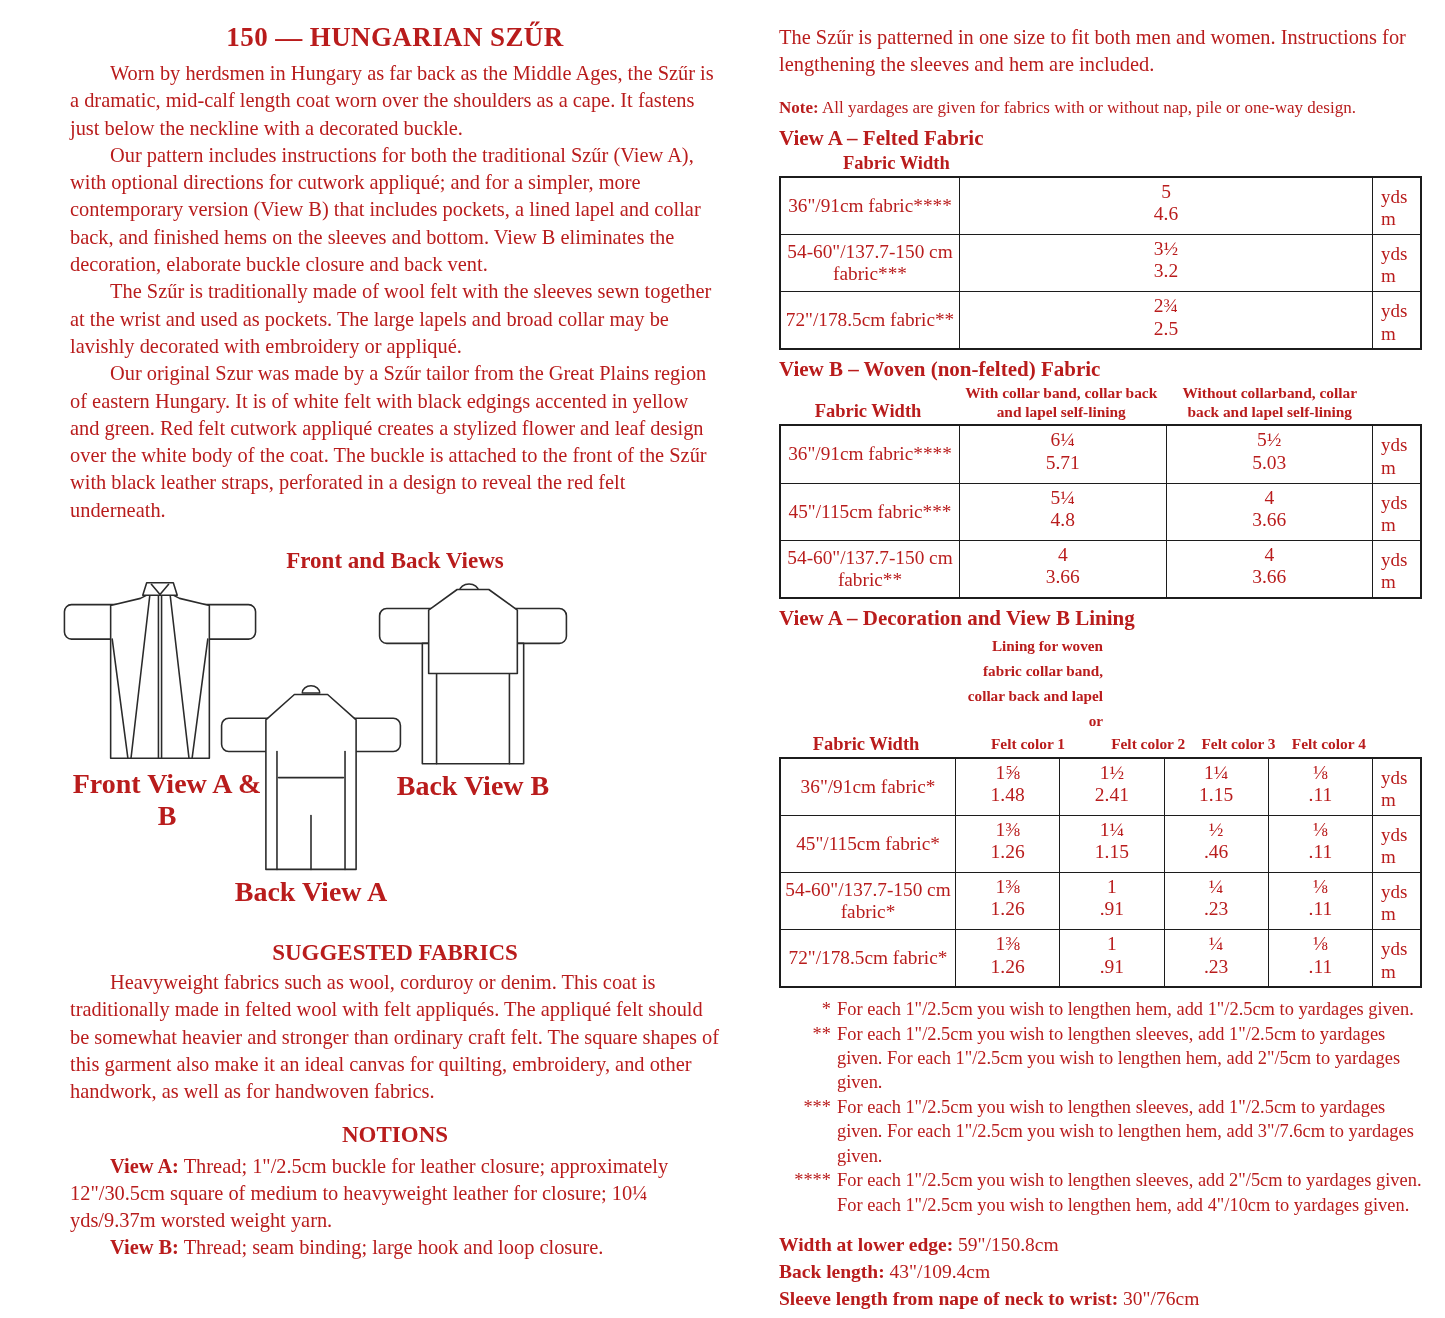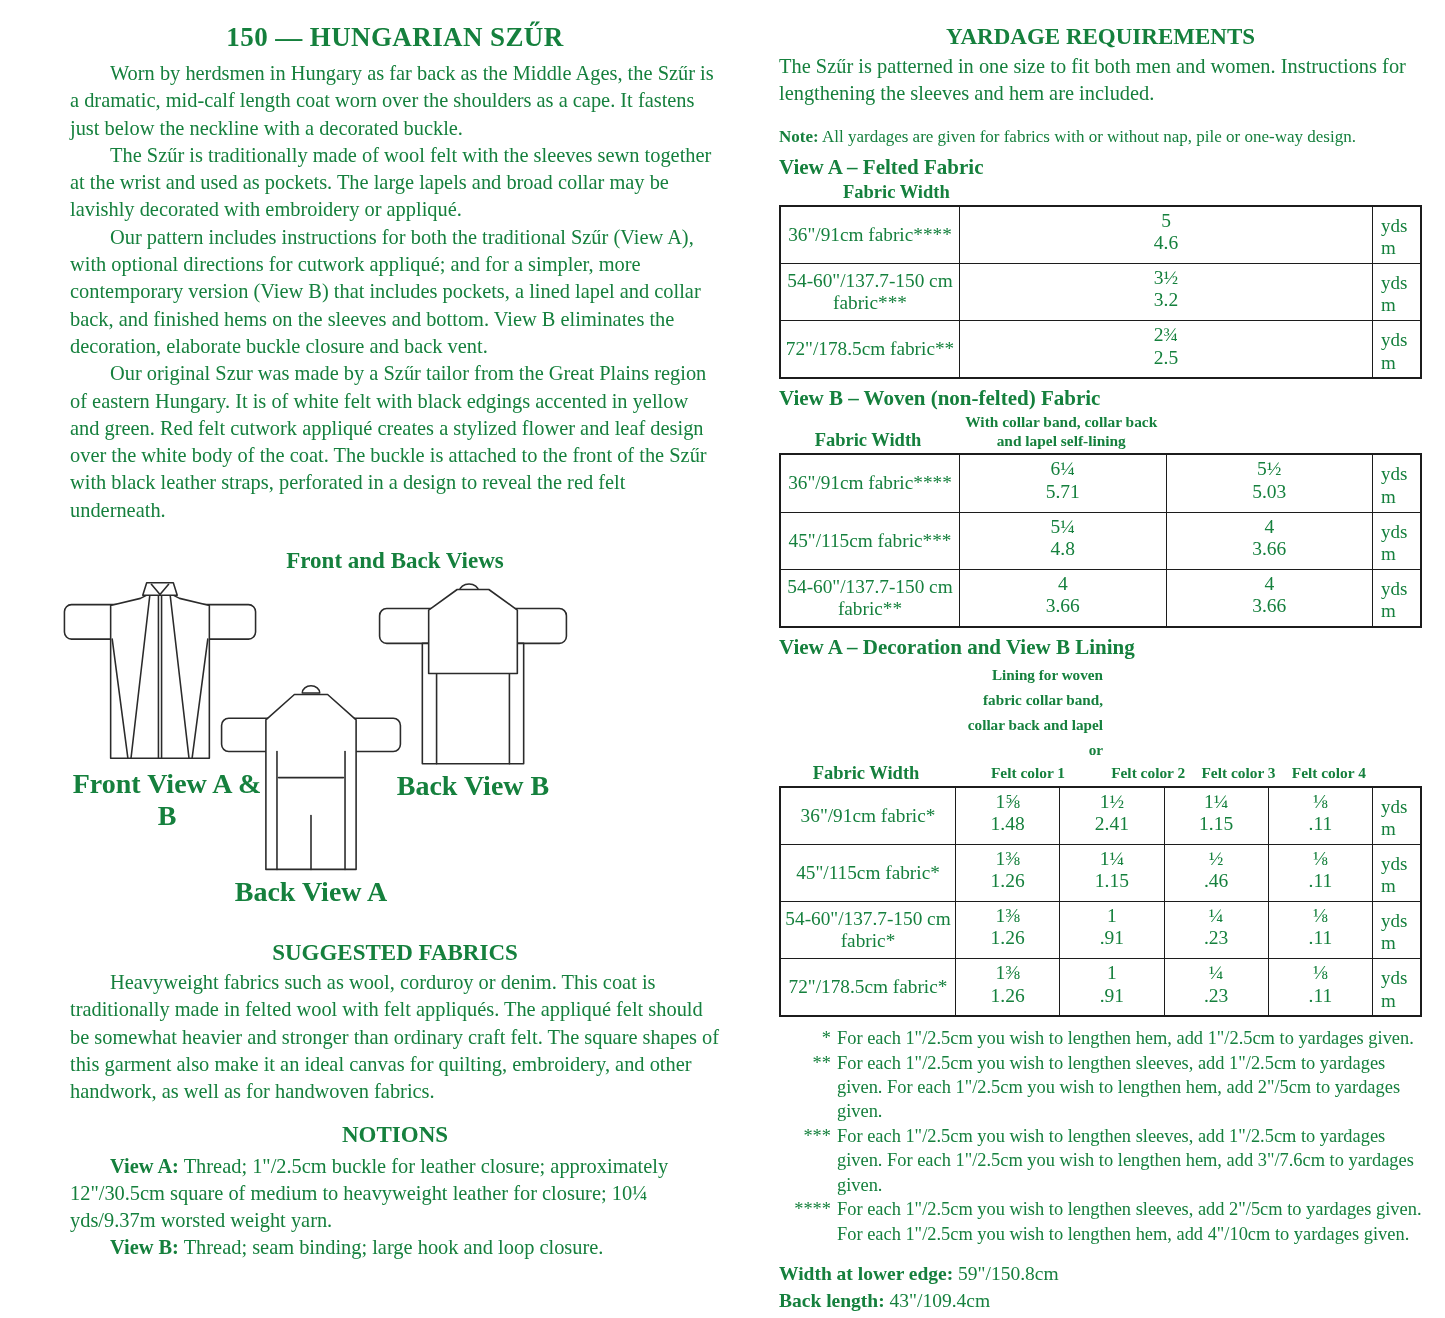--- a/index.html
+++ b/index.html
@@ -1,17 +1,17 @@
 <!DOCTYPE html>
 <html><head>
 <meta charset="utf-8">
 <style>
   html,body{margin:0;padding:0;background:#ffffff;}
   .page{position:relative;width:1445px;height:1318px;background:#fff;overflow:hidden;
-        font-family:"Liberation Serif","DejaVu Serif",serif;color:#15803d;}
+        font-family:"Liberation Serif","DejaVu Serif",serif;color:#b91c1c;}
   .col{position:absolute;top:22px;}
   .col.left{left:70px;width:650px;}
   .col.right{left:779px;width:643px;top:24px;}
   h1.title{font-size:27px;margin:0 0 7px 0;text-align:center;font-weight:bold;letter-spacing:.4px;}
   .center-head{font-size:23px;font-weight:bold;text-align:center;margin:0;}
   p.body{font-size:20.4px;line-height:27.3px;margin:0;}
   .ind{text-indent:40px;}
   
   .figure{position:relative;height:352px;margin-top:4px;}
   .figure svg{position:absolute;}
@@ -59,22 +59,22 @@
   .mline b{font-weight:bold;}
 </style>
 </head>
 <body>
 
 <div class="page">
 
   <div class="col left">
     <h1 class="title">150 — HUNGARIAN SZŰR</h1>
     <p class="body ind">Worn by herdsmen in Hungary as far back as the Middle Ages, the Szűr is a dramatic, mid-calf length coat worn over the shoulders as a cape. It fastens just below the neckline with a decorated buckle.</p>
+    <p class="body ind">Our pattern includes instructions for both the traditional Szűr (View A), with optional directions for cutwork appliqué; and for a simpler, more contemporary version (View B) that includes pockets, a lined lapel and collar back, and finished hems on the sleeves and bottom. View B eliminates the decoration, elaborate buckle closure and back vent.</p>
     <p class="body ind">The Szűr is traditionally made of wool felt with the sleeves sewn together at the wrist and used as pockets. The large lapels and broad collar may be lavishly decorated with embroidery or appliqué.</p>
-    <p class="body ind">Our pattern includes instructions for both the traditional Szűr (View A), with optional directions for cutwork appliqué; and for a simpler, more contemporary version (View B) that includes pockets, a lined lapel and collar back, and finished hems on the sleeves and bottom. View B eliminates the decoration, elaborate buckle closure and back vent.</p>
     <p class="body ind">Our original Szur was made by a Szűr tailor from the Great Plains region of eastern Hungary. It is of white felt with black edgings accented in yellow and green. Red felt cutwork appliqué creates a stylized flower and leaf design over the white body of the coat. The buckle is attached to the front of the Szűr with black leather straps, perforated in a design to reveal the red felt underneath.</p>
 
     <h2 class="center-head" style="margin-top:24px;">Front and Back Views</h2>
 
     <div class="figure">
 
       <svg class="front-svg" viewBox="0 0 250 240">
         <rect class="coat-fill" x="3" y="34" width="244" height="44" rx="9"></rect>
         <polygon class="coat-fill" points="62,35 100,26 112,20 138,20 150,26 188,35 188,230 62,230"></polygon>
         <path class="coat" d="M112,22 L88,230"></path>
@@ -112,21 +112,20 @@
 
     <h2 class="center-head sf-head">SUGGESTED FABRICS</h2>
     <p class="body ind">Heavyweight fabrics such as wool, corduroy or denim. This coat is traditionally made in felted wool with felt appliqués. The appliqué felt should be somewhat heavier and stronger than ordinary craft felt. The square shapes of this garment also make it an ideal canvas for quilting, embroidery, and other handwork, as well as for handwoven fabrics.</p>
 
     <h2 class="center-head no-head">NOTIONS</h2>
     <p class="body ind"><b>View A:</b> <span>Thread; 1"/2.5cm buckle for leather closure; approximately 12"/30.5cm square of medium to heavyweight leather for closure; 10¼ yds/9.37m worsted weight yarn.</span></p>
     <p class="body ind"><b>View B:</b> <span>Thread; seam binding; large hook and loop closure.</span></p>
   </div>
 
   <div class="col right">
-    <h2 class="center-head yard">YARDAGE REQUIREMENTS</h2>
     <p class="body">The Szűr is patterned in one size to fit both men and women. Instructions for lengthening the sleeves and hem are included.</p>
     <p class="note"><b>Note:</b> <span>All yardages are given for fabrics with or without nap, pile or one-way design.</span></p>
 
     <h3 class="view-head">View A – Felted Fabric</h3>
     <div class="fw-label">Fabric Width</div>
     <div class="tbl tbl-a">
       <div class="trow">
         <div class="c lab">36"/91cm fabric****</div>
         <div class="c val">
             <div>5</div>
@@ -158,20 +157,21 @@
             <div>yds</div>
             <div>m</div>
           </div>
       </div>
     </div>
 
     <h3 class="view-head">View B – Woven (non-felted) Fabric</h3>
     <div class="hdr hdr-b">
       <div class="fwcell">Fabric Width</div>
       <div class="colh">With collar band, collar back and lapel self-lining</div>
+      <div class="colh">Without collarband, collar back and lapel self-lining</div>
       <div></div>
     </div>
     <div class="tbl tbl-b">
       <div class="trow">
         <div class="c lab">36"/91cm fabric****</div>
         <div class="c val">
             <div>6¼</div>
             <div>5.71</div>
           </div>
         <div class="c val">

